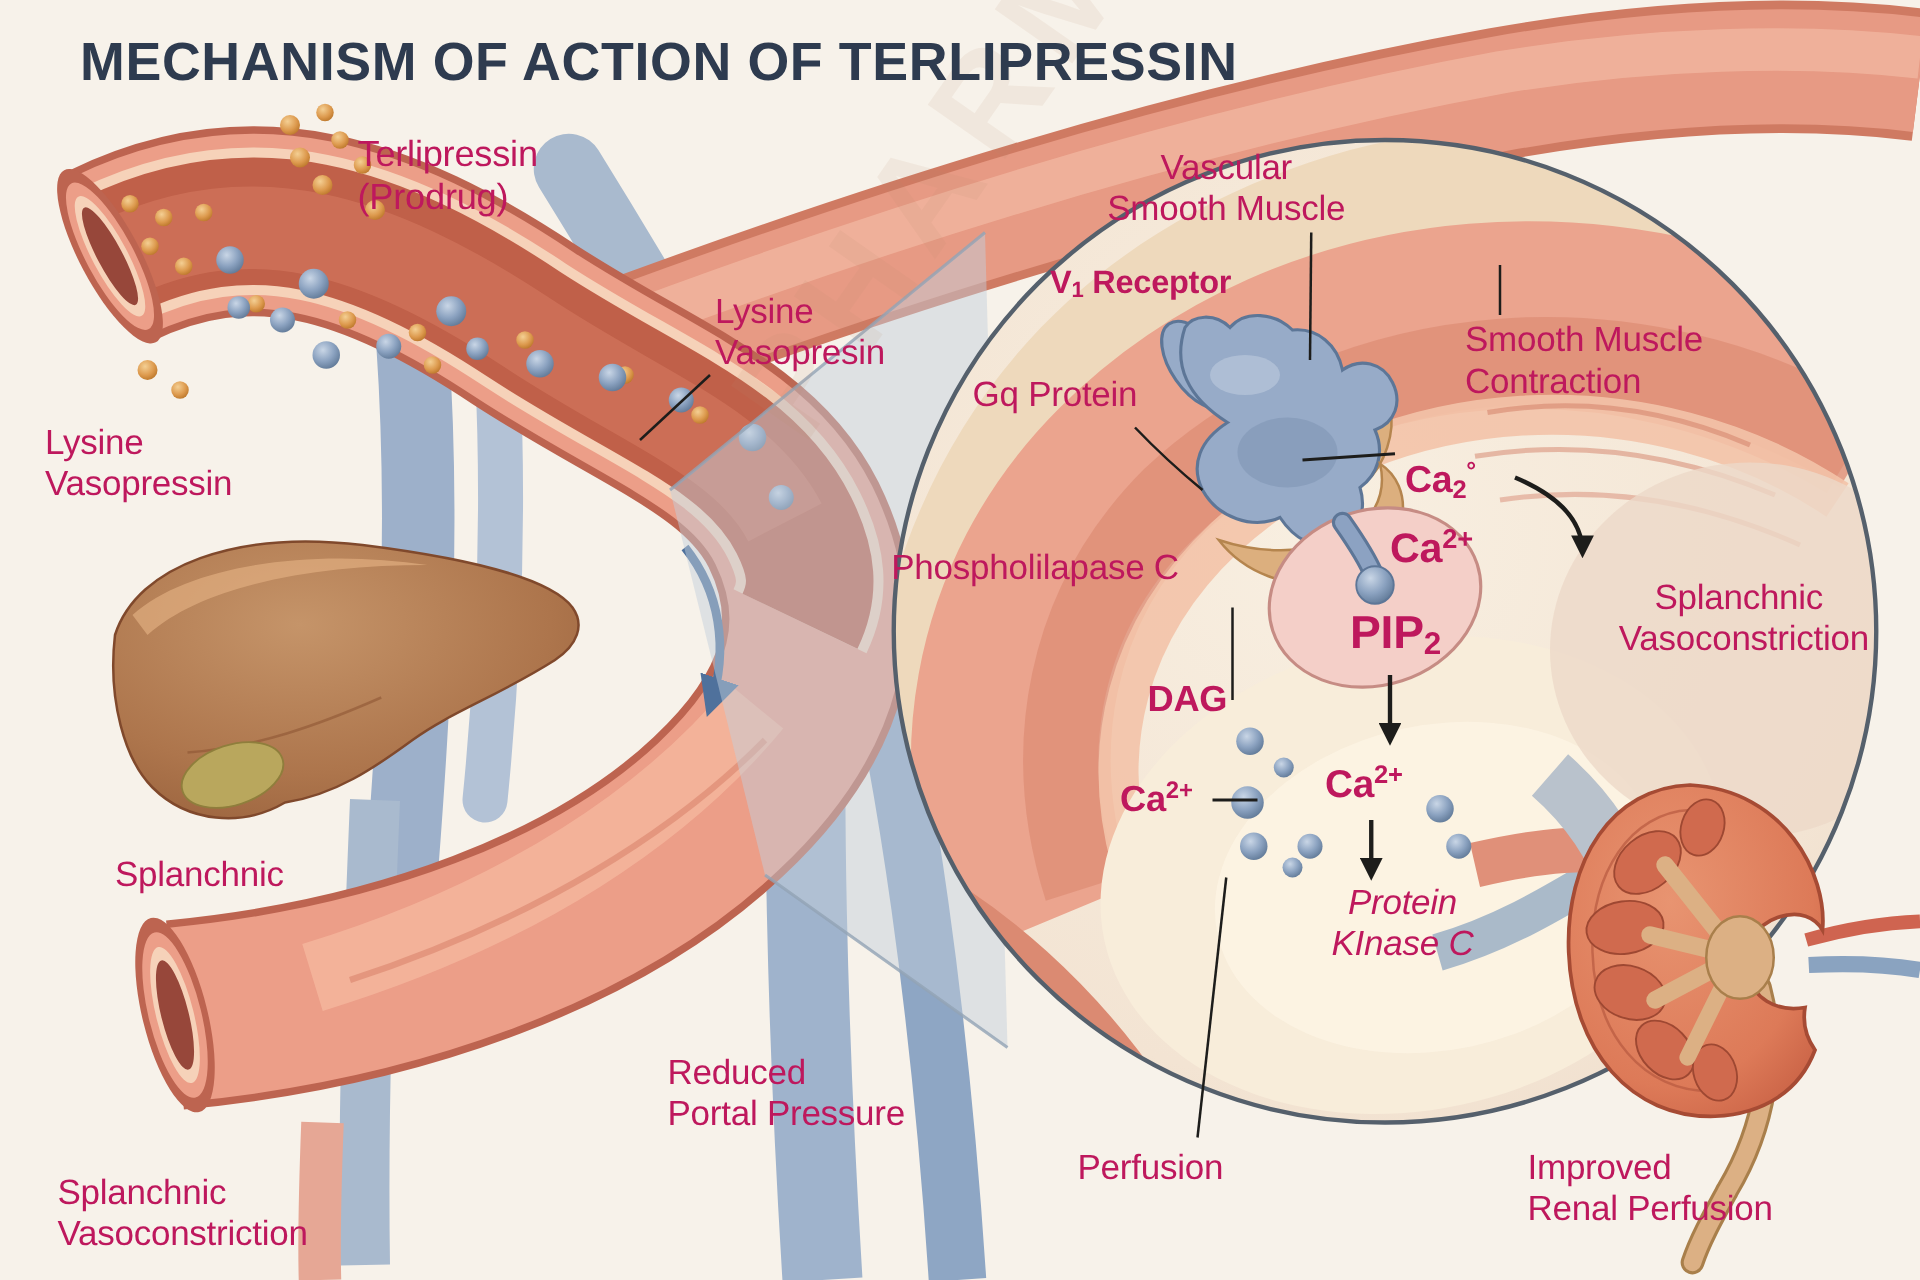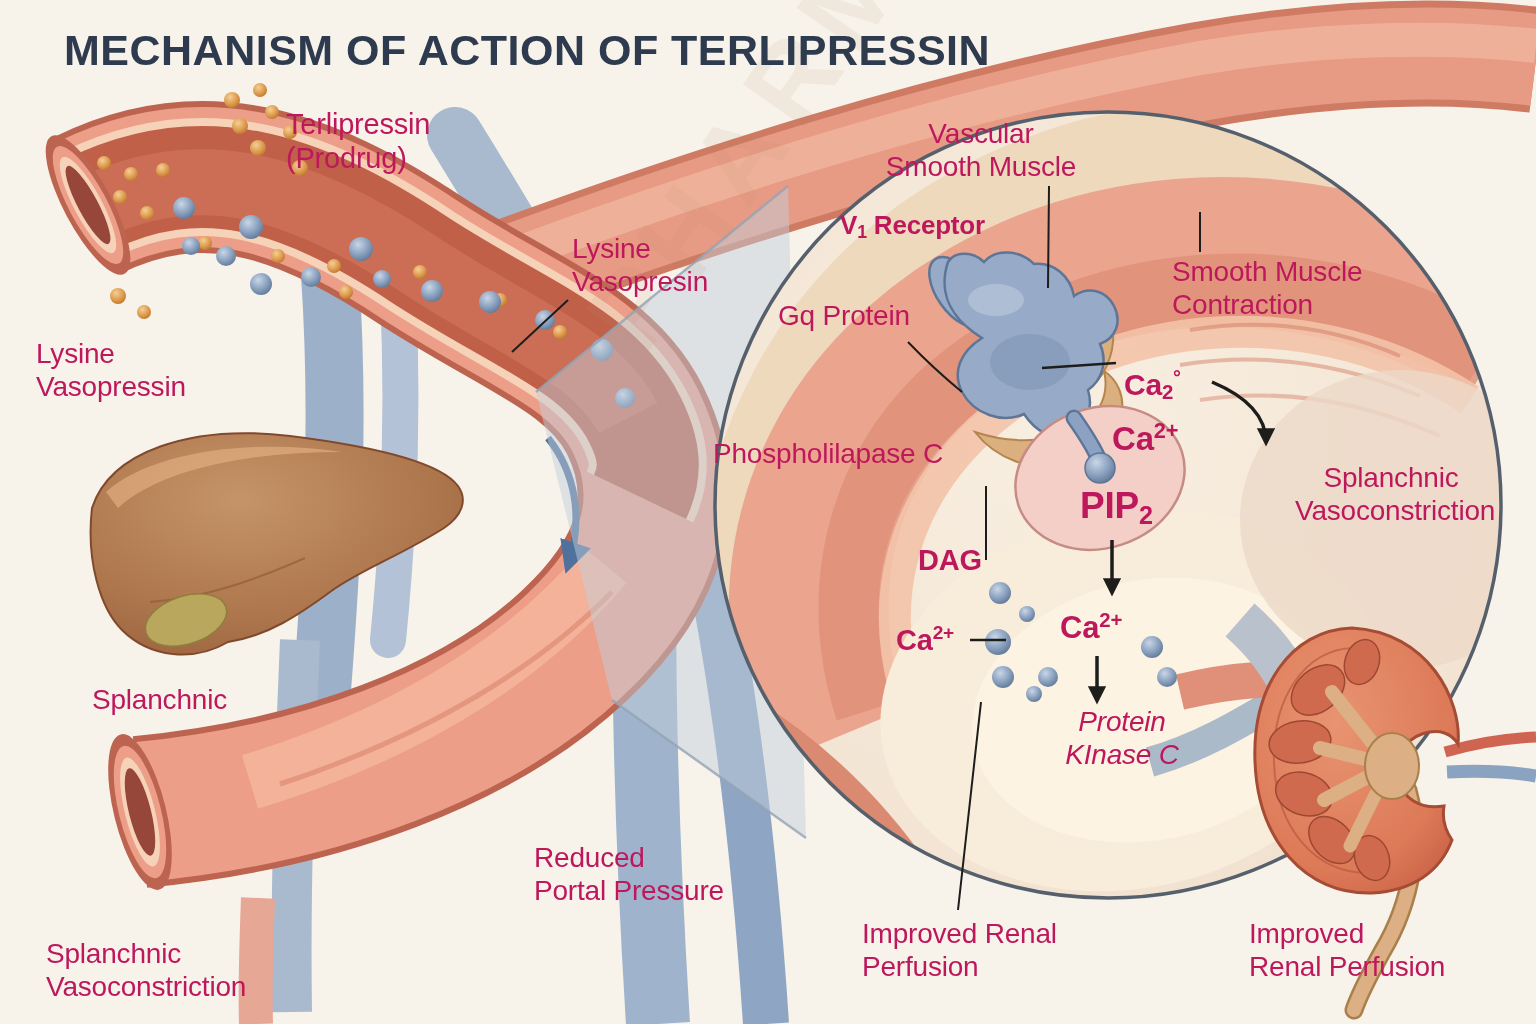--- a/index.html
+++ b/index.html
@@ -338,22 +338,21 @@
   <div>Protein</div>
   <div>KInase C</div>
 </div>
 
 <div class="lbl center" style="left:1295px;top:462px;width:192px;">
   <div>Splanchnic</div>
   <div>Vasoconstriction</div>
 </div>
 
 <div class="lbl" style="left:862px;top:918px;">
-  <div>Improved Renal</div>
   <div>Perfusion</div>
 </div>
 
-<div class="lbl" style="left:1222px;top:918px;margin-left:27px;">
+<div class="lbl" style="left:1222px;top:918px;">
   <div>Improved</div>
   <div>Renal Perfusion</div>
 </div>
 
 </div>
 
 </body></html>

